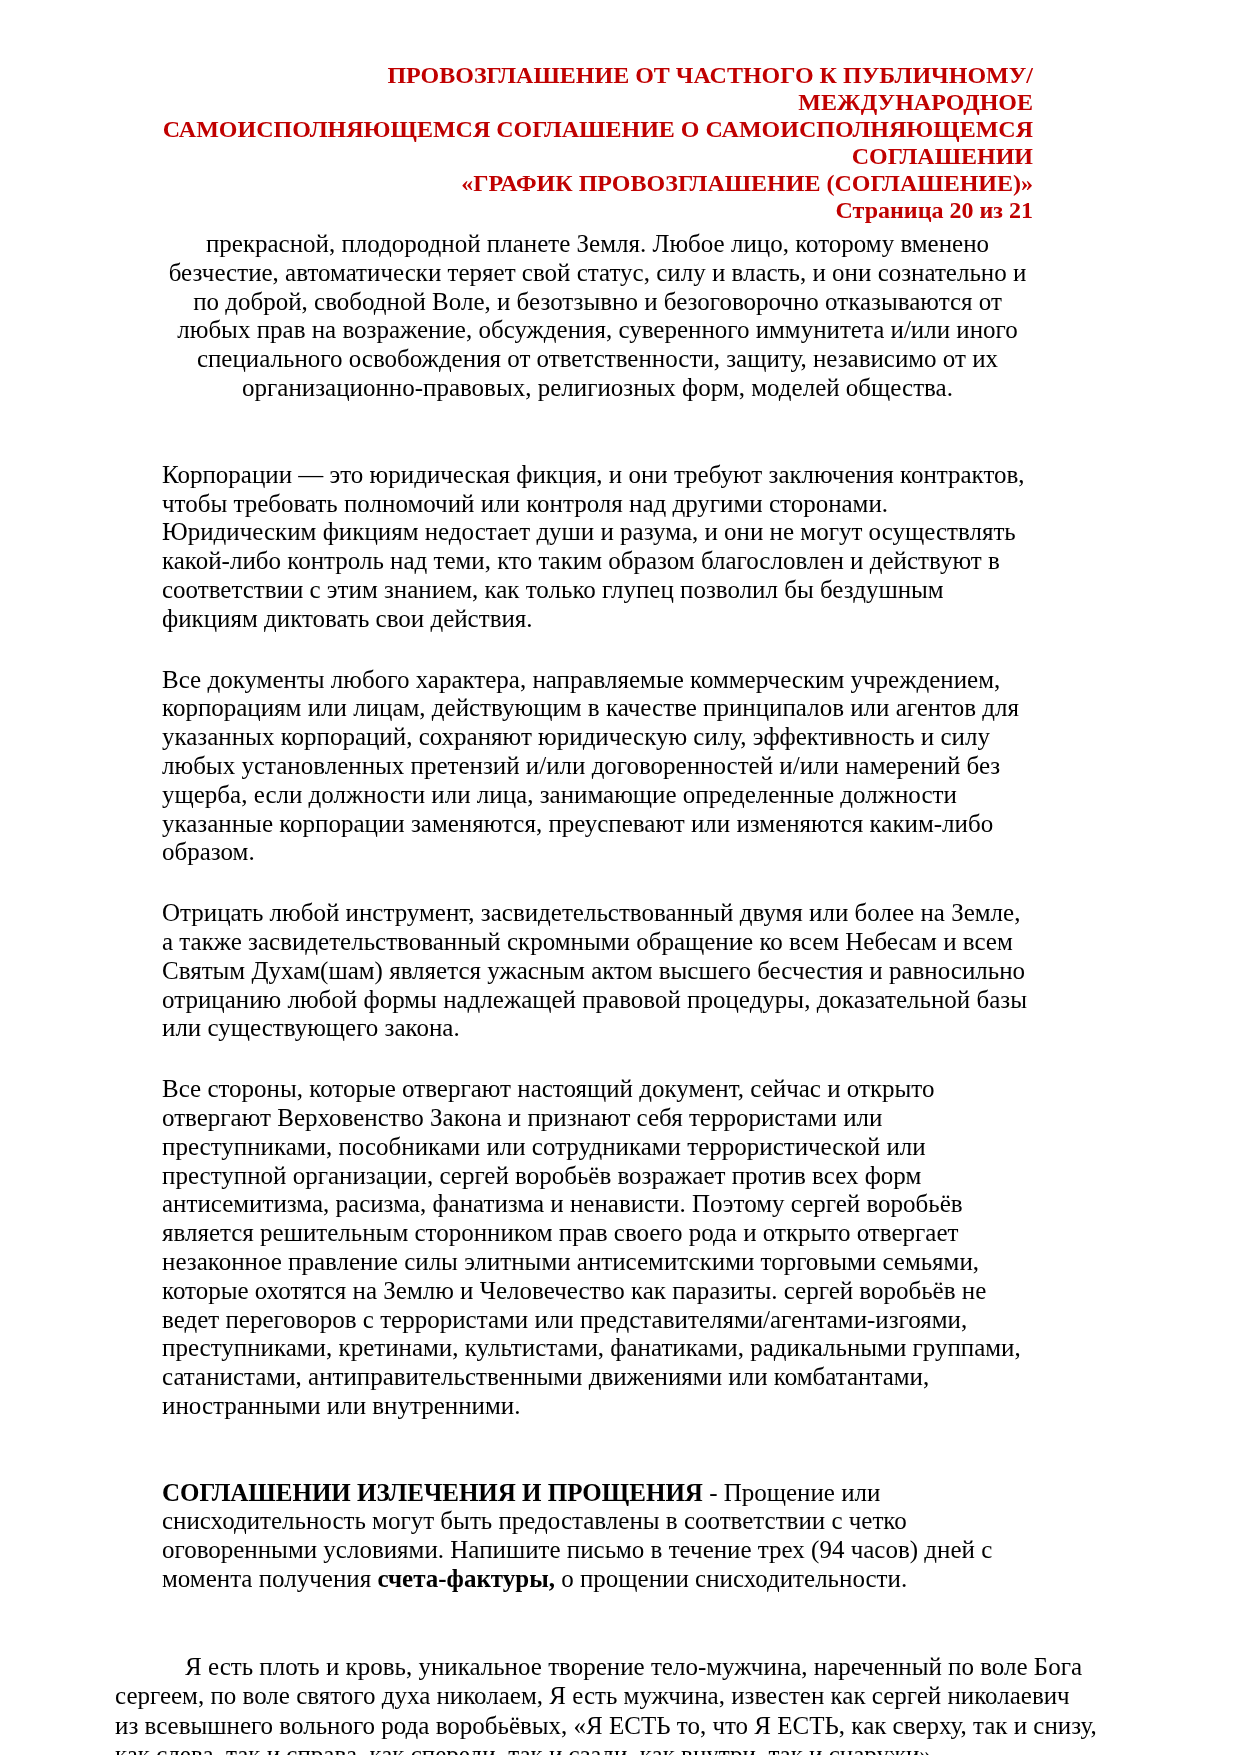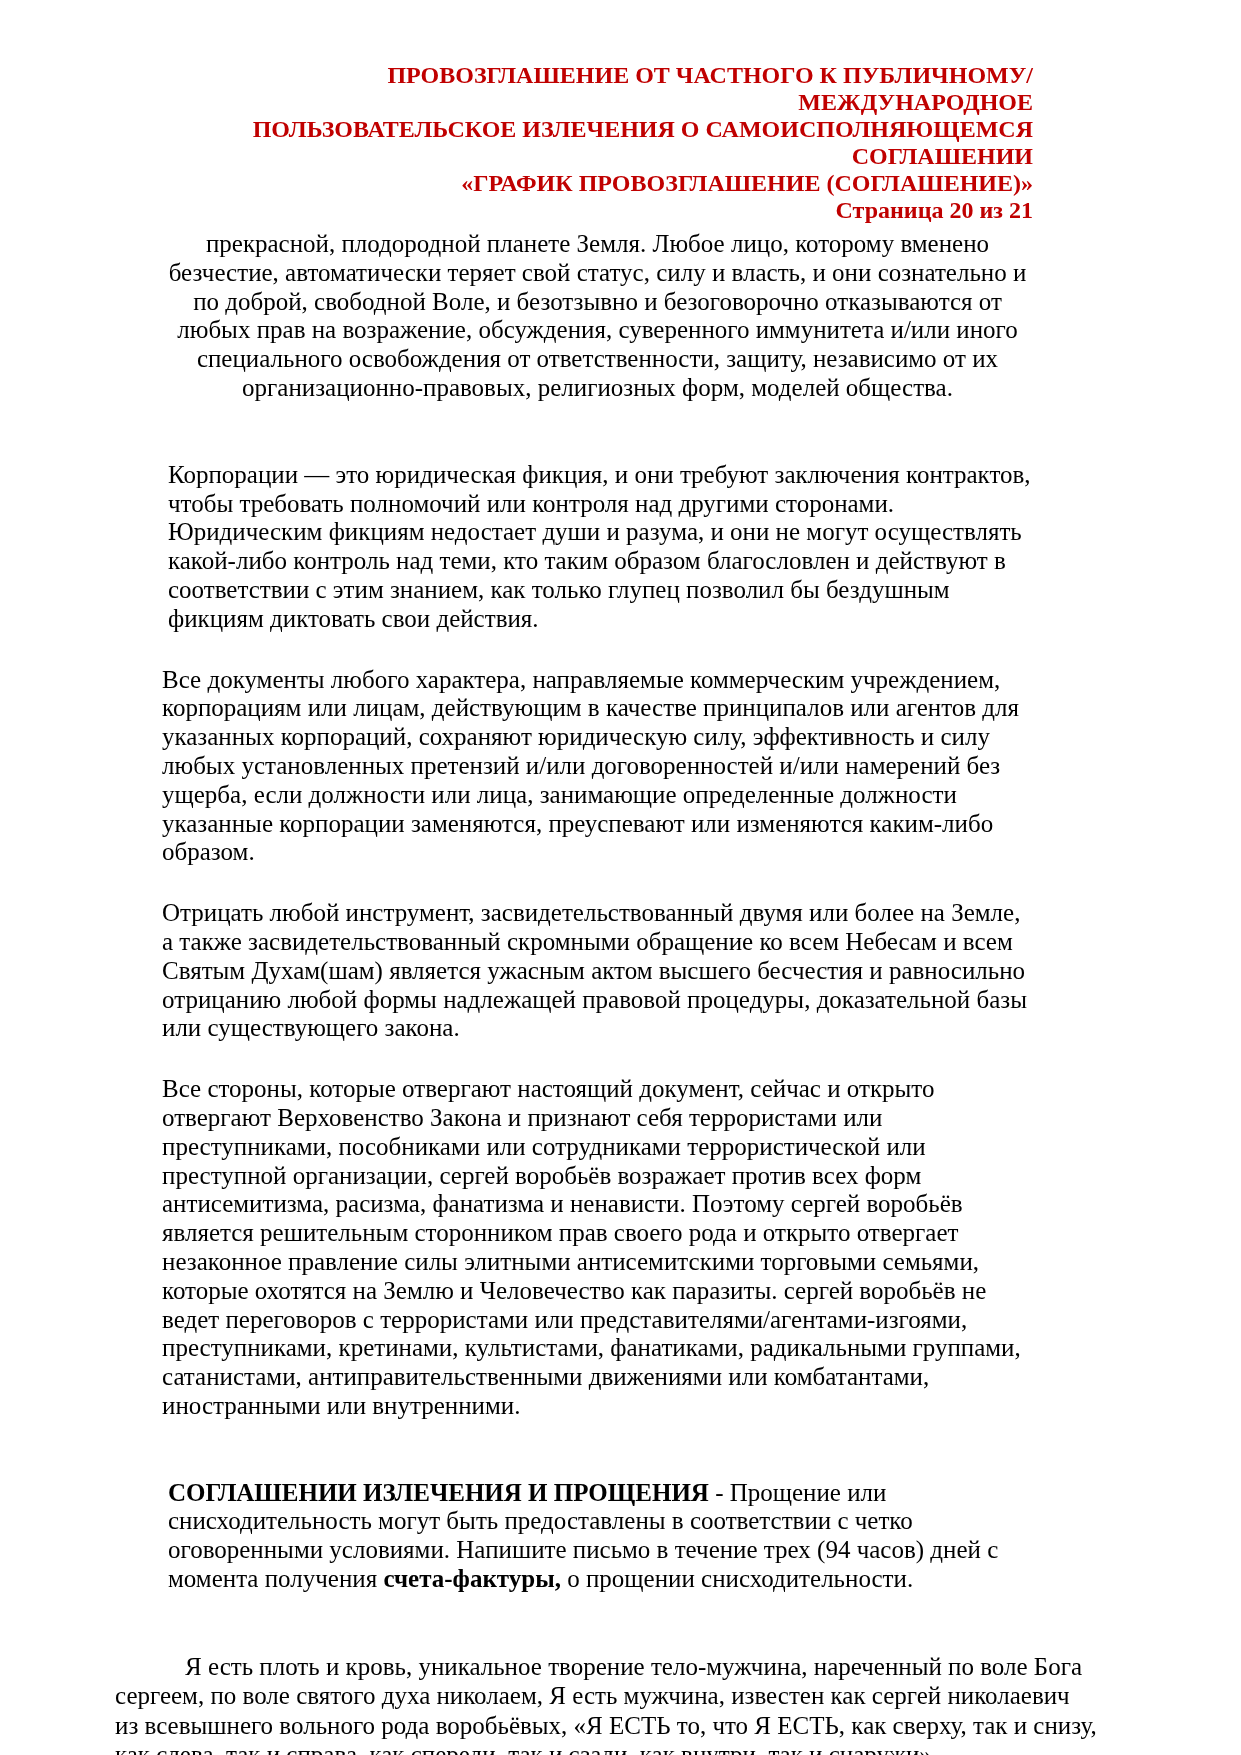--- a/index.html
+++ b/index.html
@@ -23,40 +23,40 @@
     color: #C00000;
     font-size: 24px;
     line-height: 27px;
   }
   .para {
     margin: 0;
     text-align: left;
   }
   .p-first { margin-top: 6px; text-align: center; }
   .gap1 { margin-top: 32px; }
-  .gap2 { margin-top: 58px; margin-left: 6px; }
+  .gap2 { margin-top: 58px; }
   .declaration {
     margin-top: 58px;
     margin-left: -47px;
     margin-right: -66px;
     text-align: left;
     text-indent: 70px;
     line-height: 29.5px;
   }
   strong { font-weight: bold; }
 </style>
 </head>
 <body>
 
 <div class="page">
   <div class="content">
 
     <div class="doc-header">
       <div>ПРОВОЗГЛАШЕНИЕ ОТ ЧАСТНОГО К ПУБЛИЧНОМУ/МЕЖДУНАРОДНОЕ</div>
-      <div>ПОЛЬЗОВАТЕЛЬСКОЕ ИЗЛЕЧЕНИЯ О САМОИСПОЛНЯЮЩЕМСЯ СОГЛАШЕНИИ</div>
+      <div>САМОИСПОЛНЯЮЩЕМСЯ СОГЛАШЕНИЕ О САМОИСПОЛНЯЮЩЕМСЯ СОГЛАШЕНИИ</div>
       <div>«ГРАФИК ПРОВОЗГЛАШЕНИЕ (СОГЛАШЕНИЕ)»</div>
       <div>Страница 20 из 21</div>
     </div>
 
     <p class="para p-first">прекрасной, плодородной планете Земля. Любое лицо, которому вменено безчестие, автоматически теряет свой статус, силу и власть, и они сознательно и по доброй, свободной Воле, и безотзывно и безоговорочно отказываются от любых прав на возражение, обсуждения, суверенного иммунитета и/или иного специального освобождения от ответственности, защиту, независимо от их организационно-правовых, религиозных форм, моделей общества.</p>
 
     <p class="para gap2">Корпорации — это юридическая фикция, и они требуют заключения контрактов, чтобы требовать полномочий или контроля над другими сторонами. Юридическим фикциям недостает души и разума, и они не могут осуществлять какой-либо контроль над теми, кто таким образом благословлен и действуют в соответствии с этим знанием, как только глупец позволил бы бездушным фикциям диктовать свои действия.</p>
 
     <p class="para gap1">Все документы любого характера, направляемые коммерческим учреждением, корпорациям или лицам, действующим в качестве принципалов или агентов для указанных корпораций, сохраняют юридическую силу, эффективность и силу любых установленных претензий и/или договоренностей и/или намерений без ущерба, если должности или лица, занимающие определенные должности указанные корпорации заменяются, преуспевают или изменяются каким-либо образом.</p>
 

